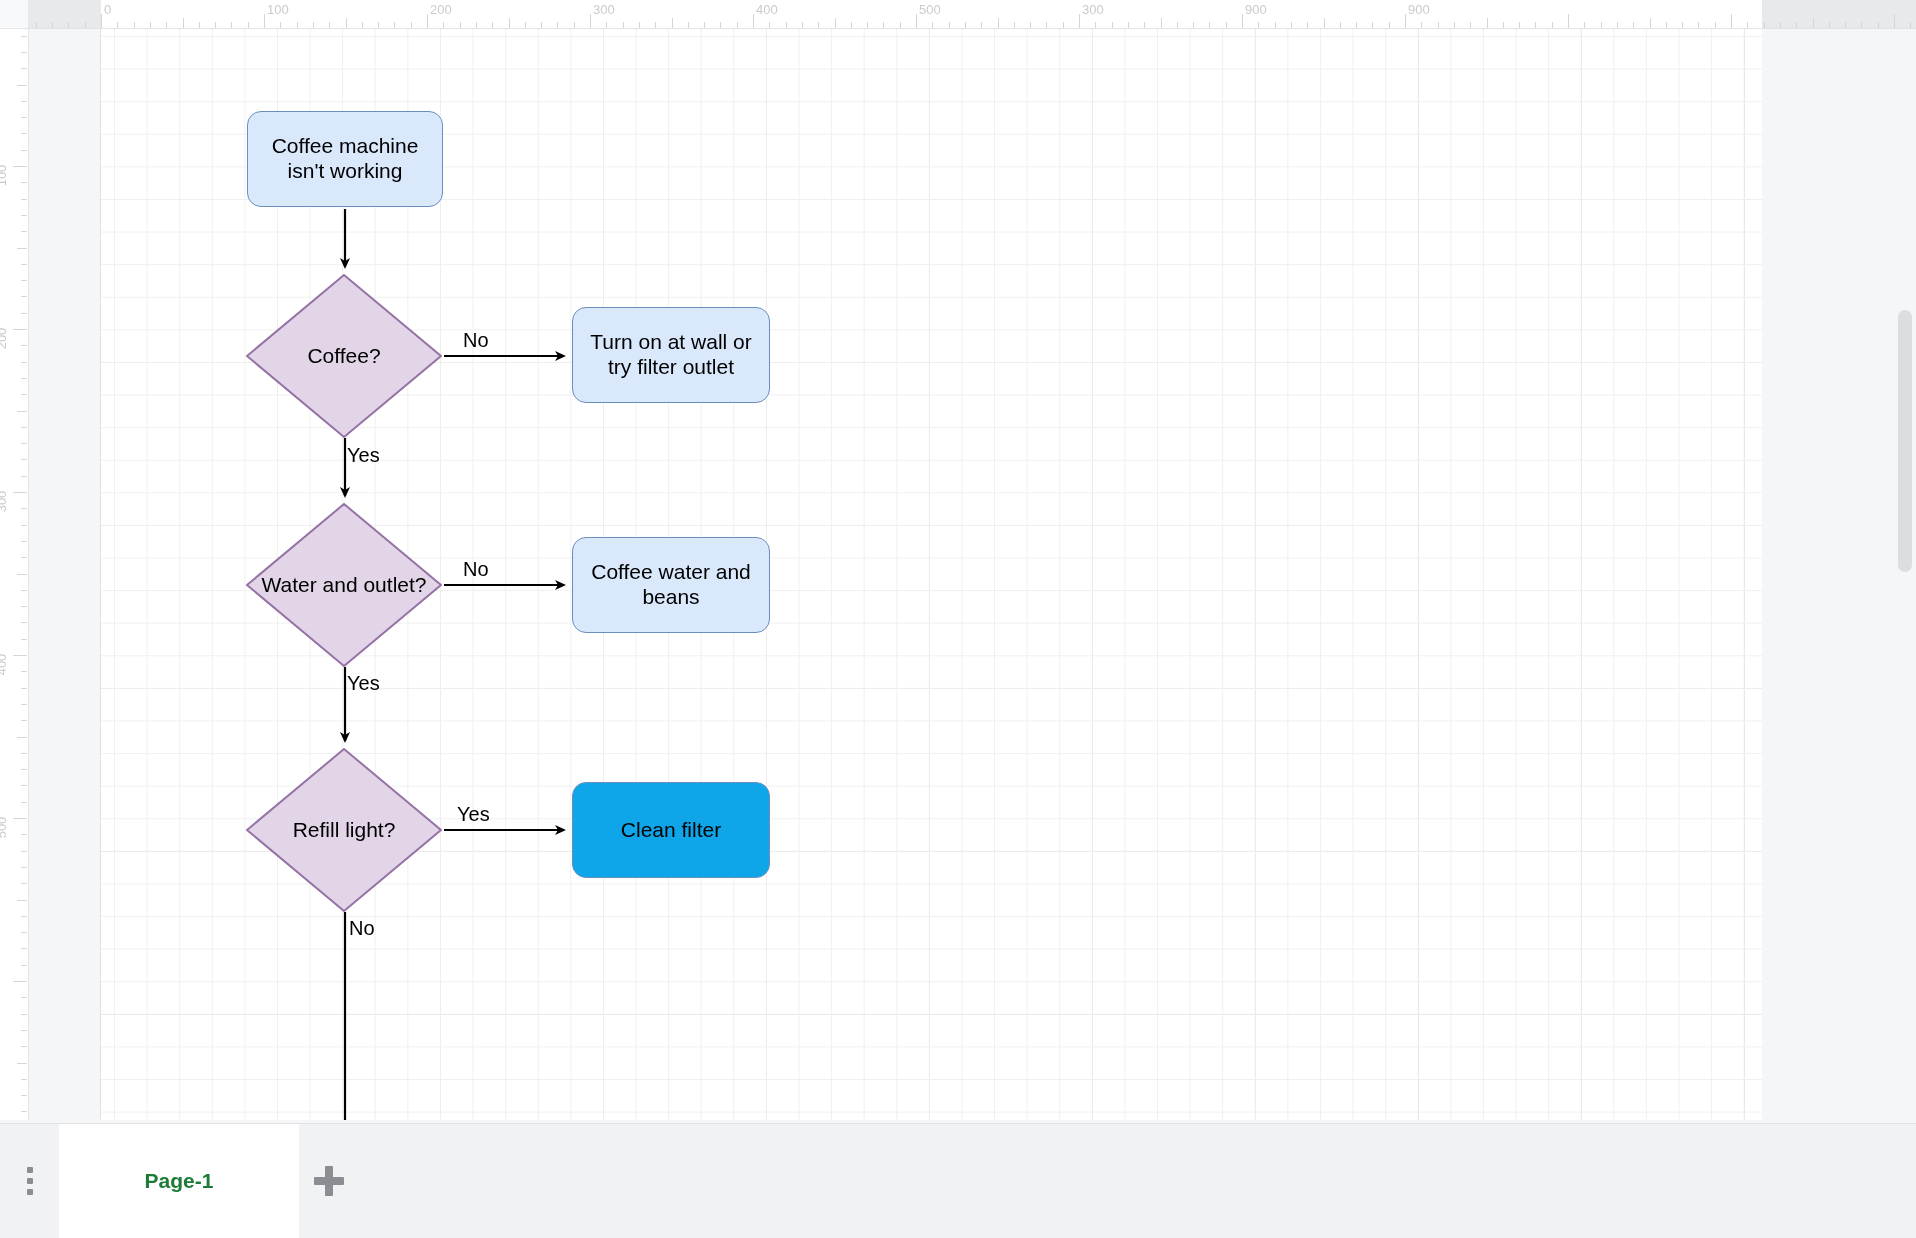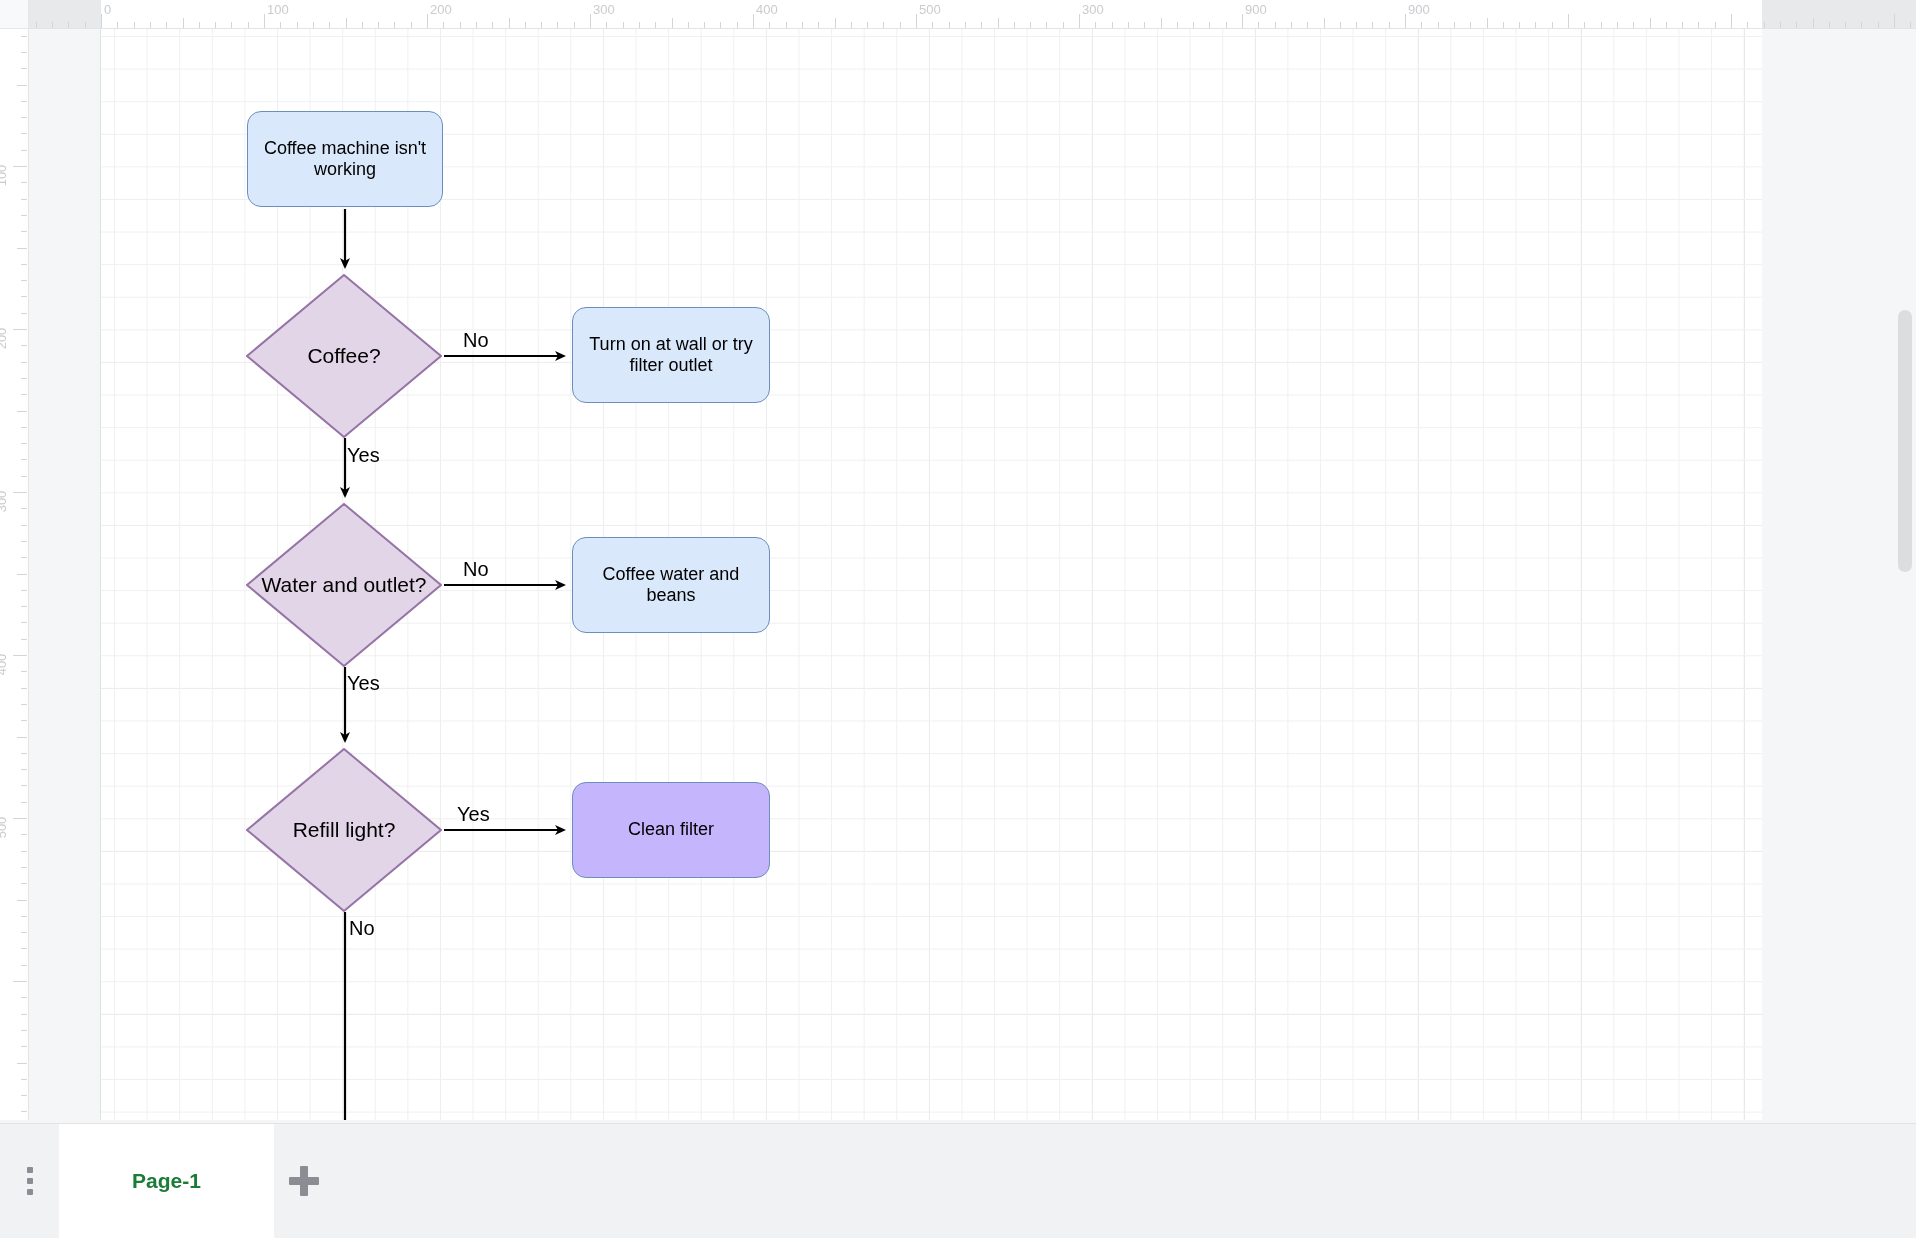--- a/index.html
+++ b/index.html
@@ -110,21 +110,21 @@
     width: 1887px; height: 1091px;
     overflow: visible;
   }
 
   
   .node {
     position: absolute;
     display: flex; align-items: center; justify-content: center;
     text-align: center;
     color: #000000;
-    font-size: 18px;
+    font-size: 21px;
     line-height: 1.18;
     font-family: "Liberation Sans", sans-serif;
     user-select: none;
   }
   .node.process {
     background: #dae8fc;
     border: 1.6px solid #6c8ebf;
     border-radius: 14px;
     padding: 4px 12px;
   }
@@ -192,21 +192,21 @@
   }
   .tab-menu {
     width: 59px;
     display: flex; align-items: center; justify-content: center;
     cursor: pointer;
   }
   .dots { display: flex; flex-direction: column; gap: 5px; align-items: center; }
   .dots span { width: 6px; height: 6px; background: #8a8d91; border-radius: 1px; display: block; }
 
   .tab-page {
-    width: 215px;
+    width: 240px;
     background: #ffffff;
     display: flex; align-items: center; justify-content: center;
     font-size: 21px; font-weight: bold; color: #1a7c36;
     cursor: pointer;
   }
   .tab-add {
     width: 59px;
     display: flex; align-items: center; justify-content: center;
     cursor: pointer;
   }
@@ -489,21 +489,21 @@
           </div>
           <div class="node process" style="left: 543px; top: 508px; width: 198px; height: 96px; background: rgb(218, 232, 252); border-color: rgb(108, 142, 191);">
             <span class="node-label">Coffee water and beans</span>
           </div>
           <div class="decision" style="left: 217px; top: 719px; width: 196px; height: 164px;">
             <svg width="196" height="164">
               <polygon points="98,1 195,82 98,163 1,82" fill="#e1d5e7" stroke="#9673a6" stroke-width="2"></polygon>
             </svg>
             <span class="node-label">Refill light?</span>
           </div>
-          <div class="node process" style="left: 543px; top: 753px; width: 198px; height: 96px; background: #c4b5fd; border-color: rgb(108, 142, 191);">
+          <div class="node process" style="left: 543px; top: 753px; width: 198px; height: 96px; background: #0ea5e9; border-color: rgb(108, 142, 191);">
             <span class="node-label">Clean filter</span>
           </div>
         </div>
 
       <div id="edgelabels">
           <div class="edge-label" style="left: 434px; top: 300px;">No</div>
           <div class="edge-label" style="left: 318px; top: 415px;">Yes</div>
           <div class="edge-label" style="left: 434px; top: 529px;">No</div>
           <div class="edge-label" style="left: 318px; top: 643px;">Yes</div>
           <div class="edge-label" style="left: 428px; top: 774px;">Yes</div>

